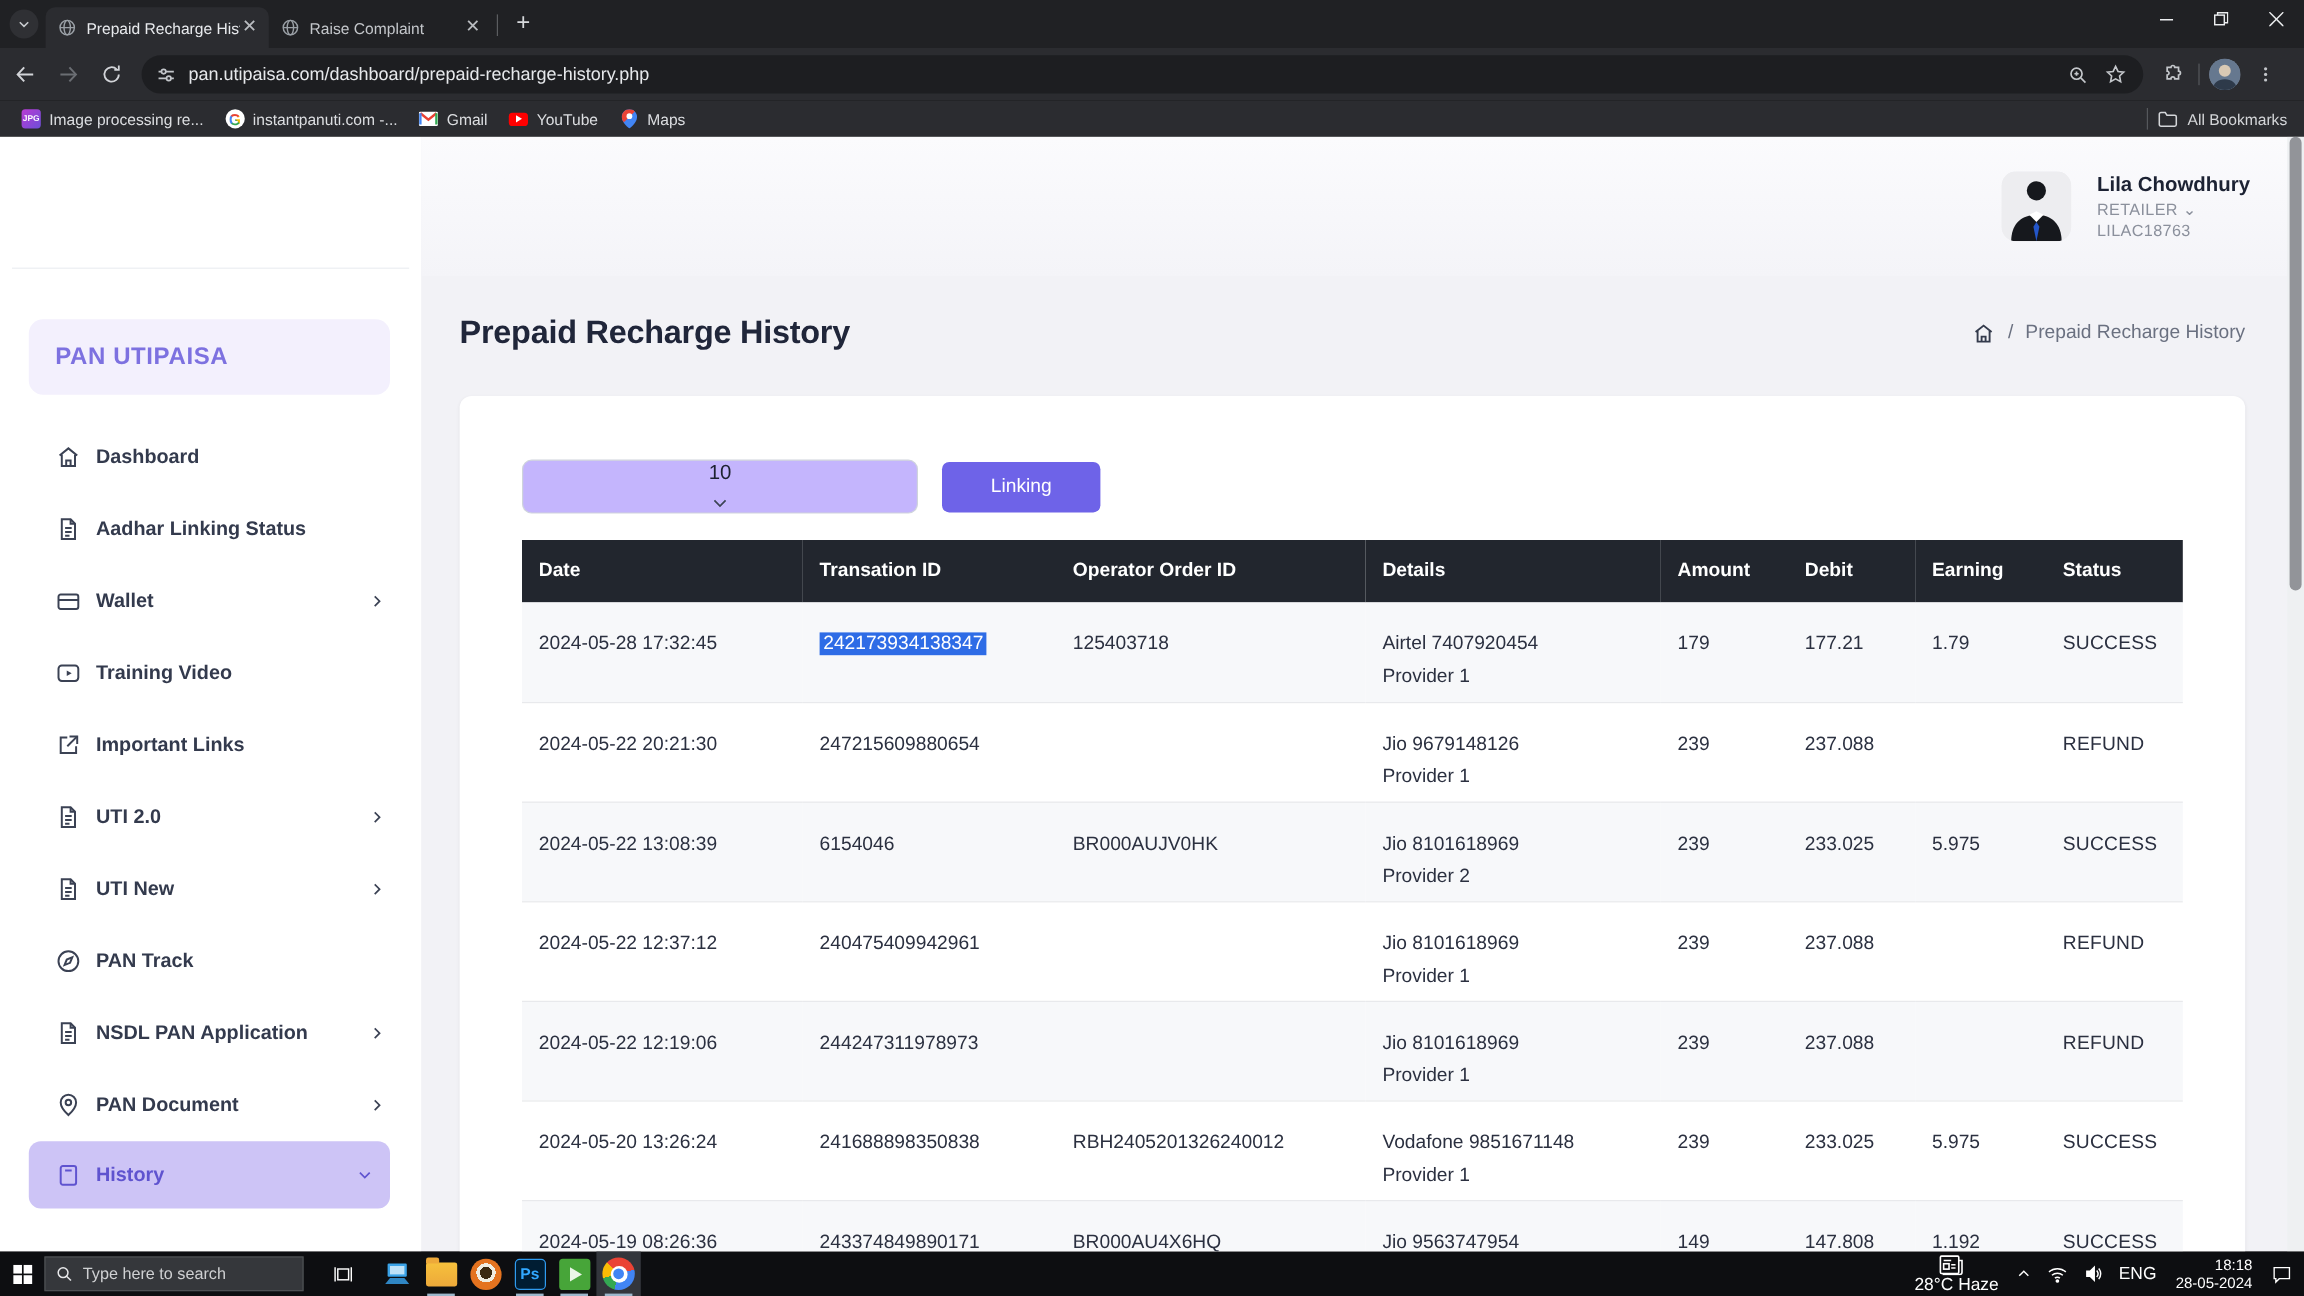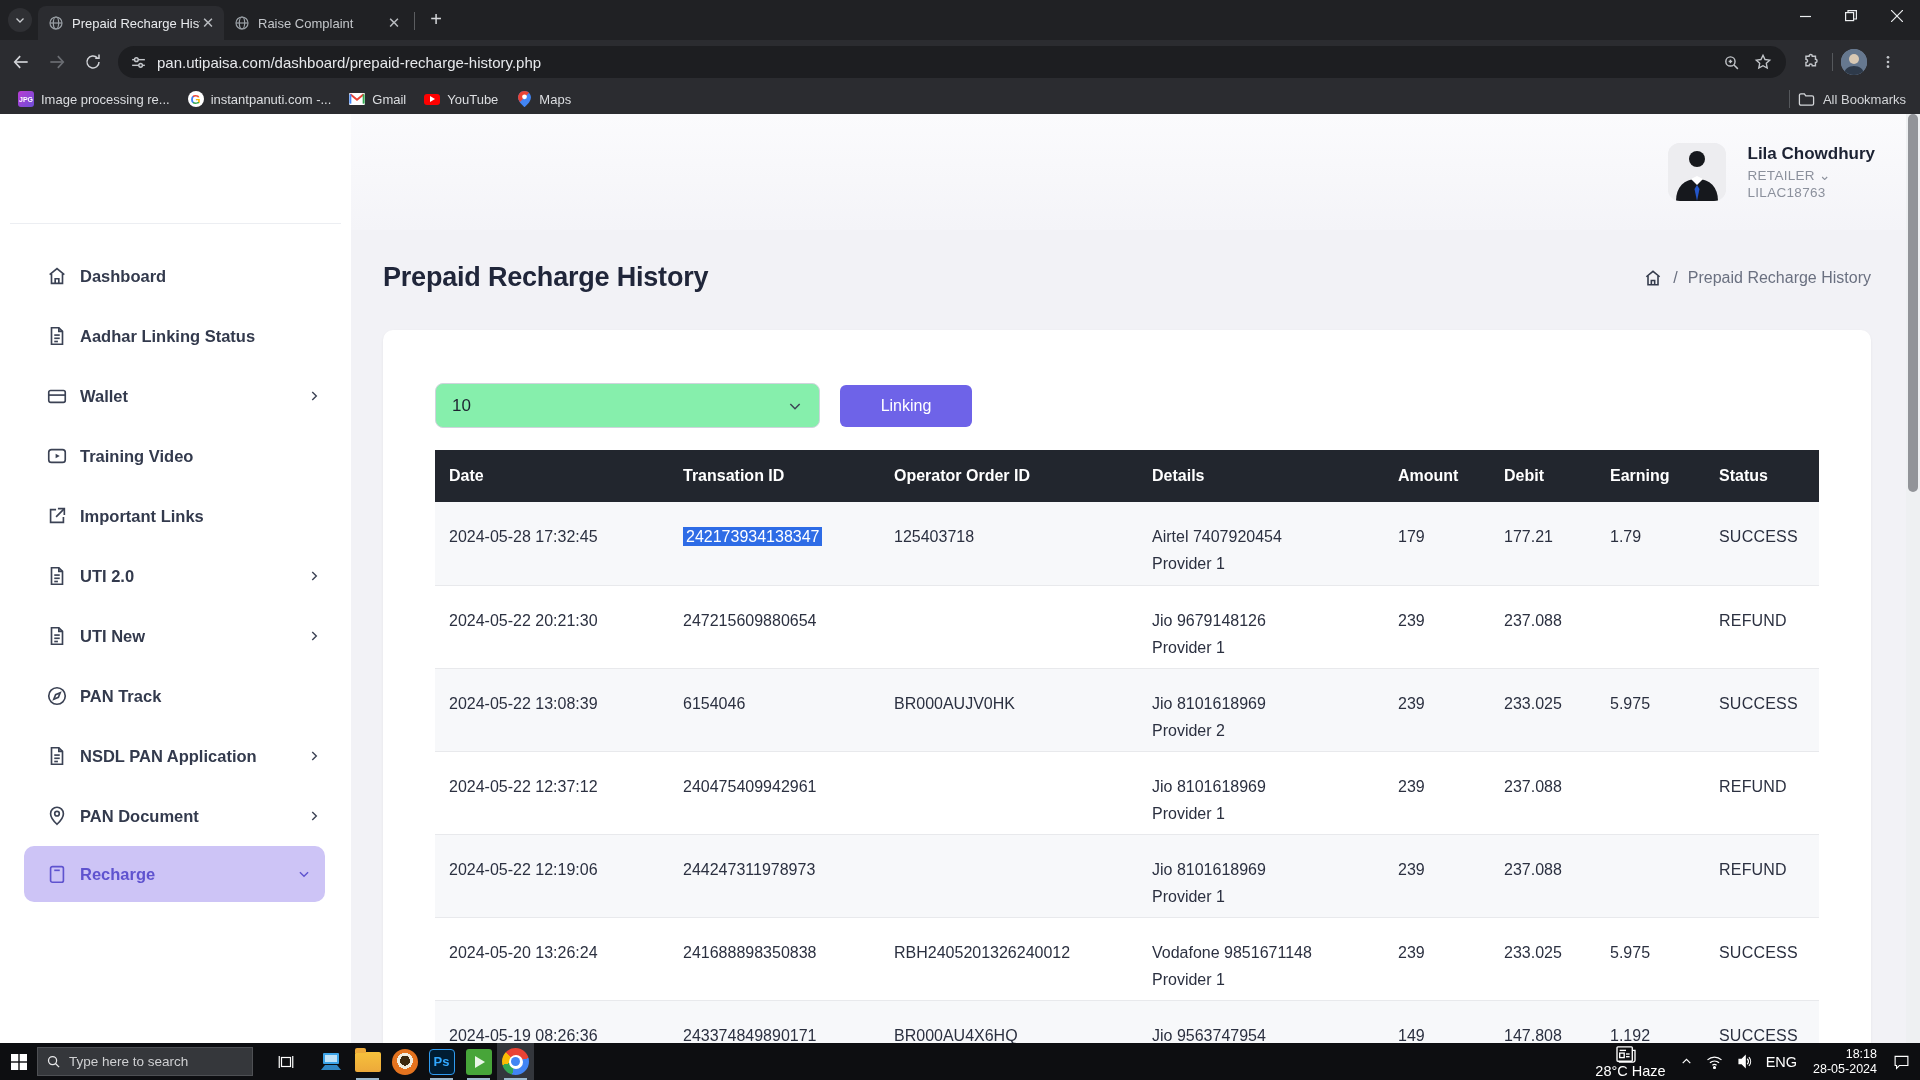--- a/index.html
+++ b/index.html
@@ -65,21 +65,21 @@
   .user-id { font-size:13.5px; color:#8b909c; margin-top:2px; letter-spacing:.3px; }
 
   .titlerow { position:absolute; top:148px; left:32px; right:49px; display:flex; align-items:center; justify-content:space-between; }
   .page-title { font-size:27px; font-weight:bold; color:#20263a; letter-spacing:-.2px; }
   .breadcrumb { display:flex; align-items:center; color:#6a7080; font-size:16px; }
   .breadcrumb .bc-home { width:20px; height:20px; color:#343b4c; margin-right:10px; }
   .breadcrumb .bc-sep { margin-right:10px; }
 
   .card { position:absolute; top:216px; left:32px; width:1488px; height:900px; background:#fff; border-radius:10px; box-shadow:0 1px 3px rgba(20,20,40,.06); }
   .controls { position:absolute; top:53px; left:52px; display:flex; align-items:center; }
-  .select-box { width:385px; height:45px; border:1px solid #cfd4dc; border-radius:8px; display:flex; align-items:center; padding:0 16px; font-size:17px; color:#1d2230; justify-content:space-between; background:#86efac; }
+  .select-box { width:330px; height:45px; border:1px solid #cfd4dc; border-radius:8px; display:flex; align-items:center; padding:0 16px; font-size:17px; color:#1d2230; justify-content:space-between; background:#c4b5fd;flex-direction:column; }
   .select-box .sel-chev { color:#3c4354; width:16px; height:16px; }
   .search-btn { margin-left:20px; width:132px; height:42px; background:#6e63e8; border:none; border-radius:6px; color:#fff; font-size:16px; font-family:inherit; }
 
   .tablewrap { position:absolute; top:120px; left:52px; width:1384px; }
   table.grid { border-collapse:collapse; table-layout:fixed; width:1384px; }
   .grid thead th { background:#22262e; color:#fff; font-size:16px; font-weight:bold; text-align:left; height:52px; padding:0 14px; }
   .grid tbody td { font-size:16px; color:#2b3040; vertical-align:top; padding:21px 14px 0 14px; height:83px; line-height:27px; }
   .grid tbody tr { border-top:1px solid #e8e9ec; }
   .grid tbody tr:first-child { border-top:none; }
   .grid tbody tr:nth-child(odd) { background:#f7f8fa; }
@@ -278,20 +278,23 @@
           <path d="M2 4a2 2 0 0 1 2-2h5l2 3h9a2 2 0 0 1 2 2v9a2 2 0 0 1-2 2H4a2 2 0 0 1-2-2z"></path>
         </svg>
       <span>All Bookmarks</span>
     </div>
   </div>
 
   <div class="page">
 
     <aside class="sidebar">
       <div class="sidebar-top"></div>
+      <div class="logo-box">
+        <span class="logo-text">PAN UTIPAISA</span>
+      </div>
       <nav class="nav">
 
         <div class="nav-item">
           <svg class="ni-icon" viewBox="0 0 24 24" fill="none" stroke="currentColor" stroke-width="1.8">
               <path d="M4 10.5L12 4l8 6.5"></path>
               <path d="M6 9.5V20h12V9.5"></path>
               <path d="M10 20v-5h4v5"></path>
             </svg>
           <span class="ni-label">Dashboard</span>
         </div>
@@ -395,21 +398,21 @@
           <svg class="ni-chev" viewBox="0 0 24 24" fill="none" stroke="currentColor" stroke-width="2.4">
               <polyline points="9 5 16 12 9 19"></polyline>
             </svg>
         </div>
 
         <div class="nav-item active">
           <svg class="ni-icon" viewBox="0 0 24 24" fill="none" stroke="currentColor" stroke-width="1.8">
               <rect x="5" y="4" width="14" height="17" rx="2"></rect>
               <line x1="9" y1="8" x2="15" y2="8"></line>
             </svg>
-          <span class="ni-label">Recharge</span>
+          <span class="ni-label">History</span>
           <svg class="ni-chev" viewBox="0 0 24 24" fill="none" stroke="currentColor" stroke-width="2.4">
               <polyline points="5 9 12 16 19 9"></polyline>
             </svg>
         </div>
 
       </nav>
     </aside>
 
     <div class="main">
       <div class="userbar">

